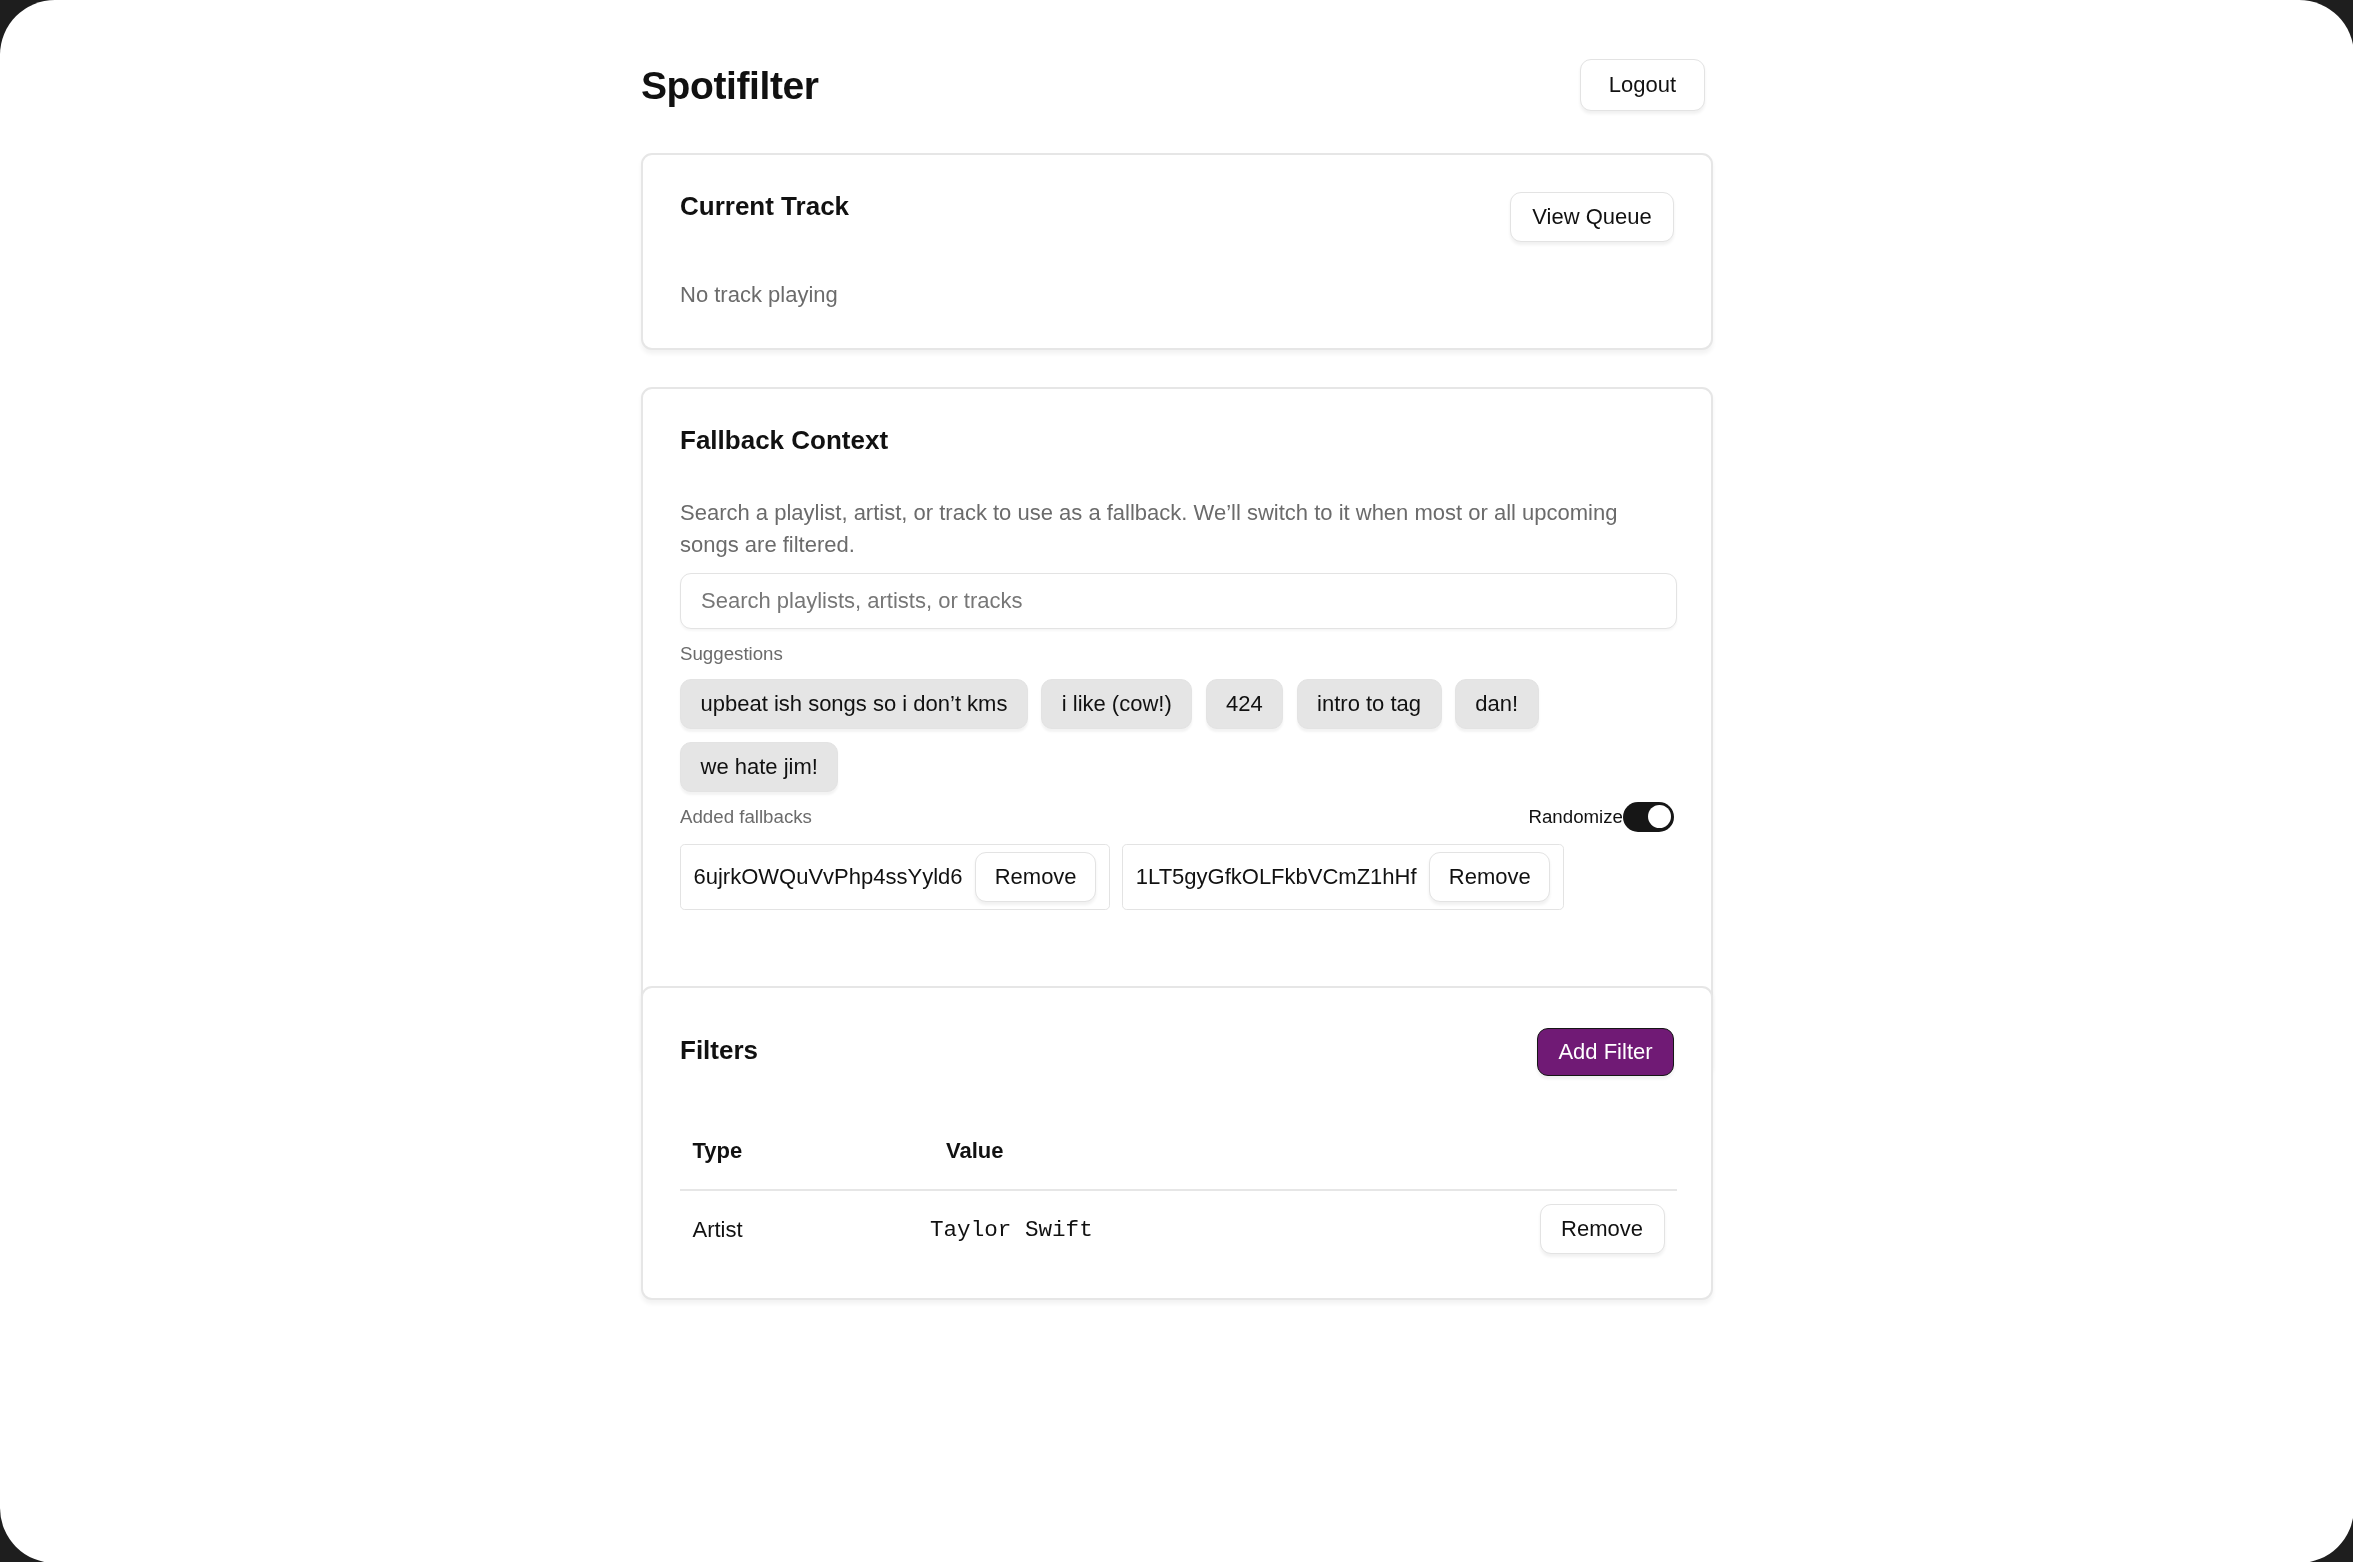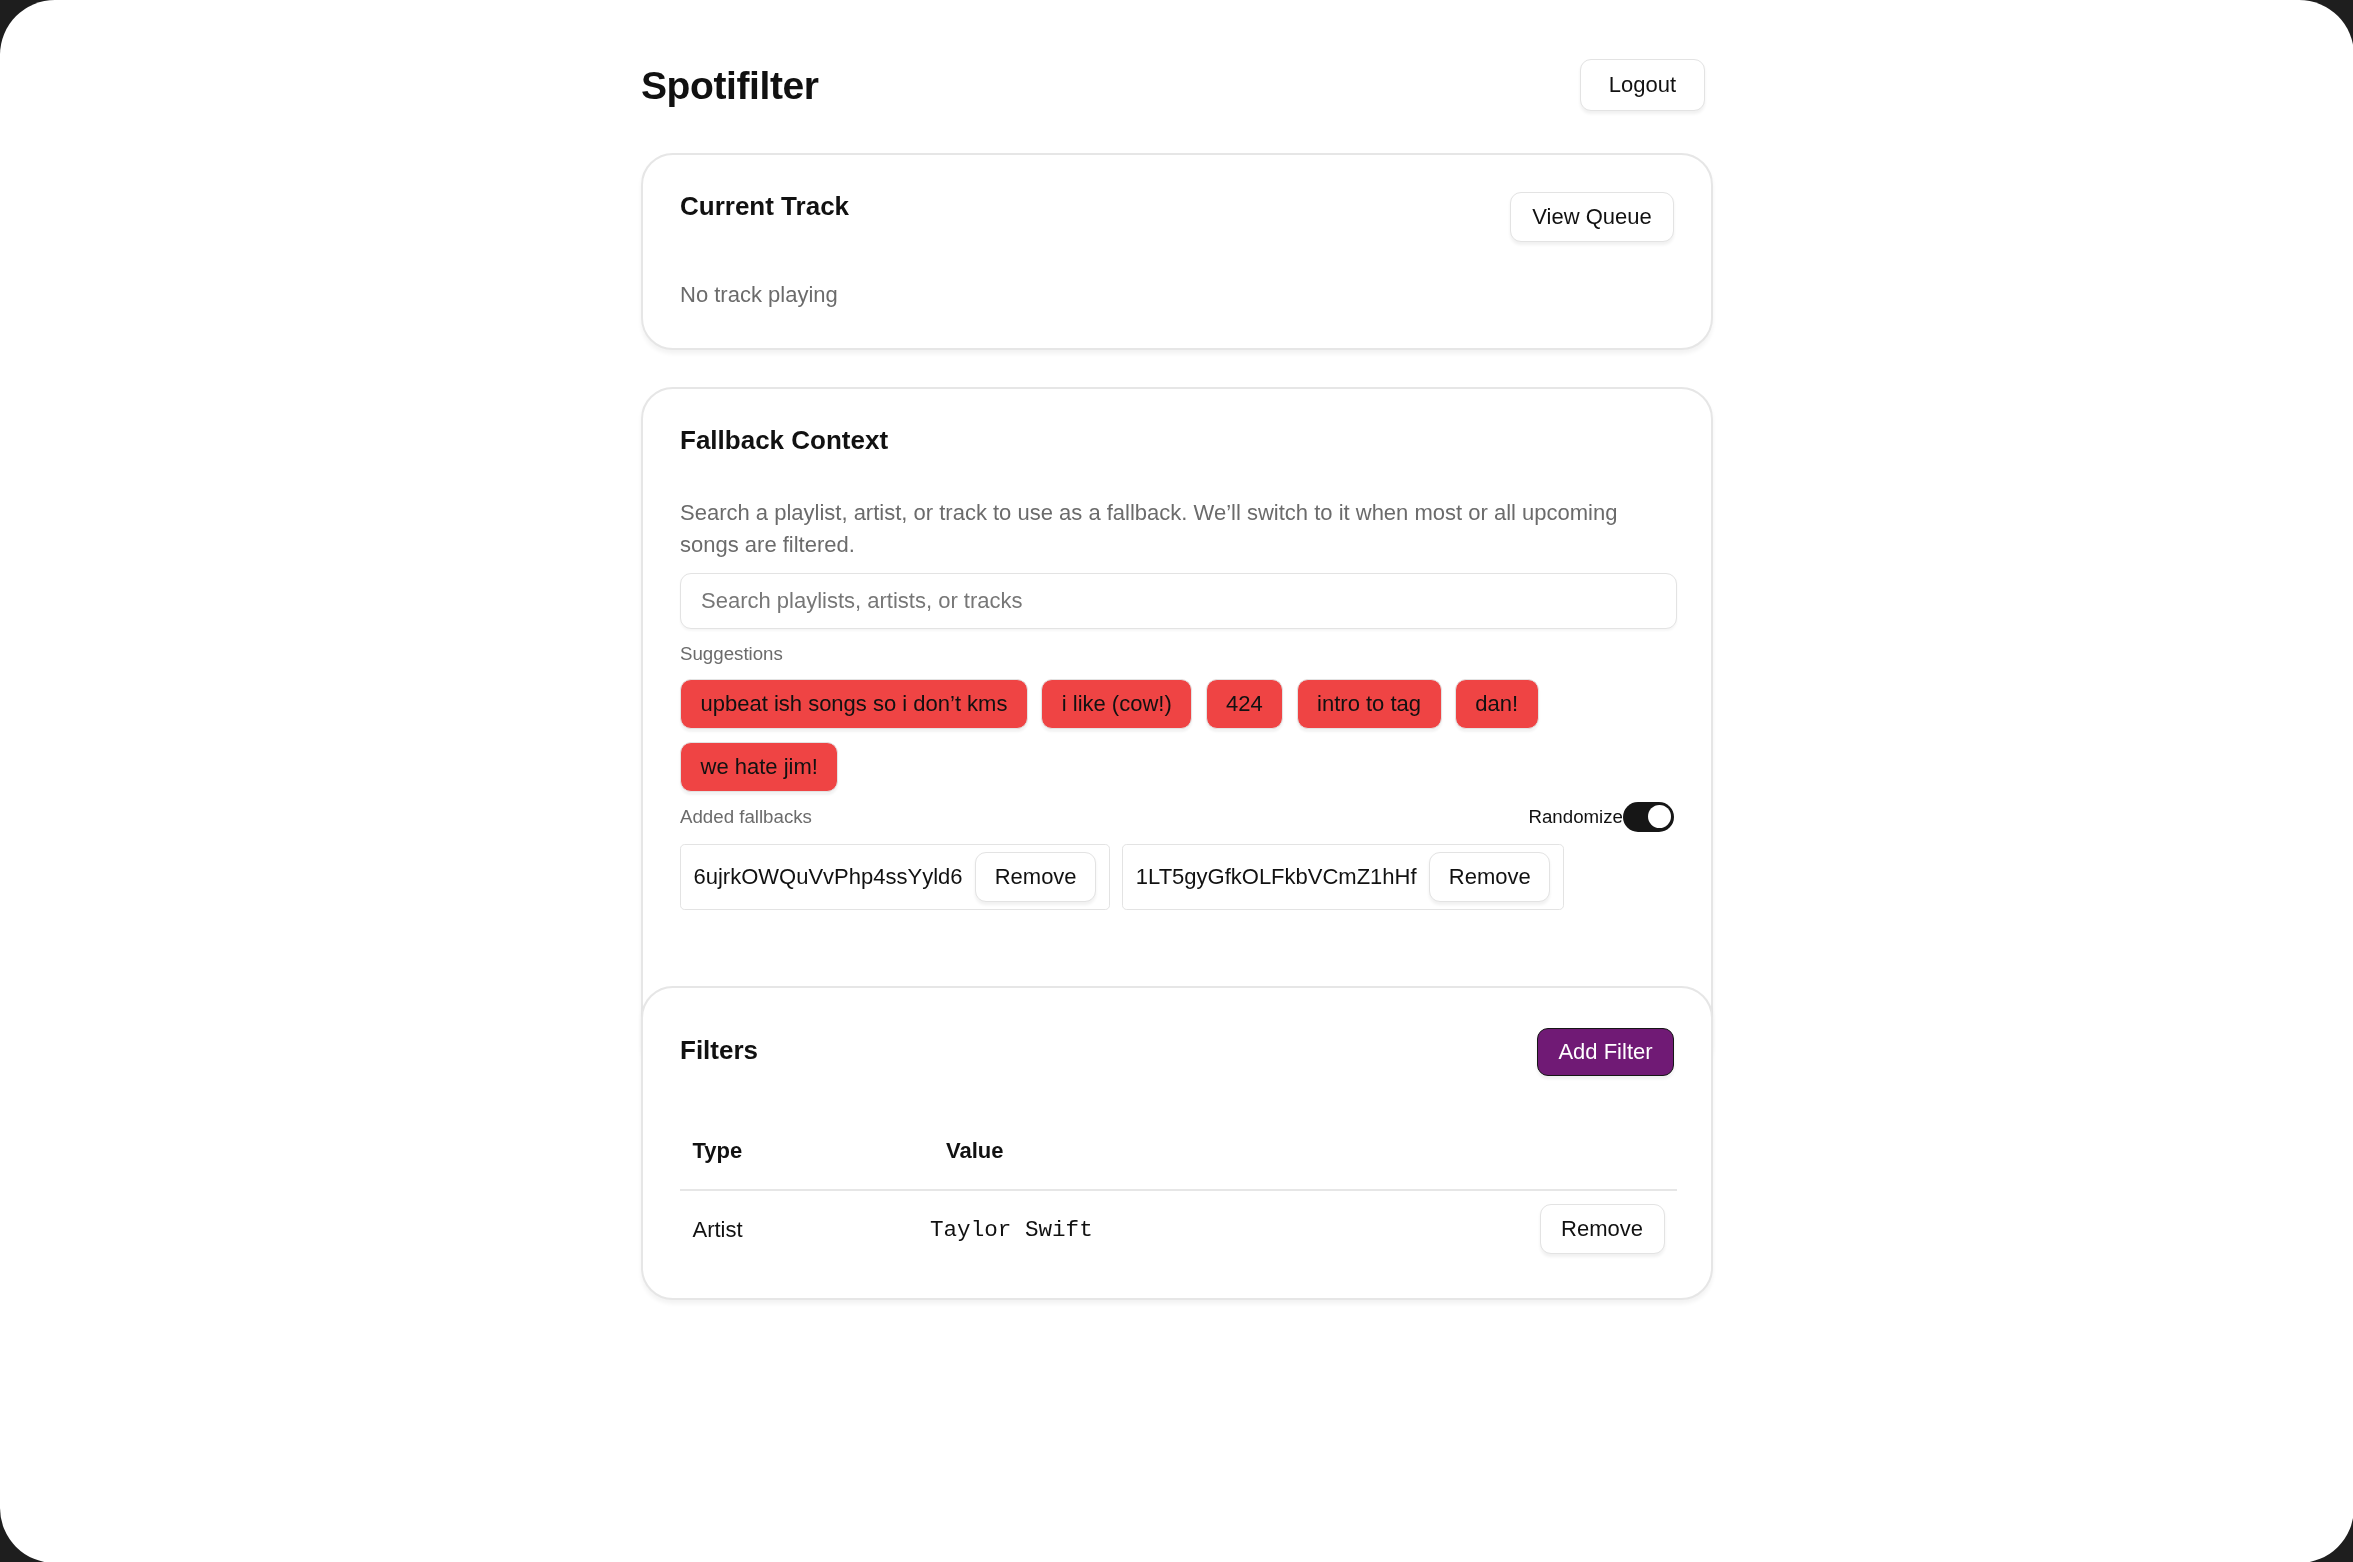--- a/index.html
+++ b/index.html
@@ -18,38 +18,38 @@
   .app-title { position: absolute; left: 0; top: 4.7px; font-size: 39px; font-weight: bold; letter-spacing: -0.4px; }
   .btn {
     position: absolute; background: #fff; border: 1.6px solid #e3e3e3; border-radius: 11px;
     box-shadow: 0 2.3px 3.1px rgba(0,0,0,0.06); font-size: 22px; color: #111;
     display: flex; align-items: center; justify-content: center; box-sizing: border-box;
     font-family: "Liberation Sans", sans-serif;
   }
   .btn.dark { background: #701a75; color: #fff; border-color: #161616; }
   .card {
     position: absolute; left: 0; width: 1072px; background: #fff;
-    border: 2.3px solid #e6e6e6; border-radius: 32px; box-sizing: border-box;
+    border: 2.3px solid #e6e6e6; border-radius: 11px; box-sizing: border-box;
     box-shadow: 0 3.1px 4.7px rgba(0,0,0,0.05);
   }
   .card-title { position: absolute; left: 37px; font-size: 26px; font-weight: bold; }
   .muted { color: #6b6b6b; }
   .small-label { position: absolute; font-size: 18.7px; color: #6b6b6b; }
   .desc { position: absolute; left: 37px; top: 108px; width: 975px; font-size: 22px; line-height: 32px; color: #6b6b6b; }
   .search {
     position: absolute; left: 37px; top: 184px; width: 997px; height: 56px;
     border: 1.6px solid #e3e3e3; border-radius: 11px; box-sizing: border-box;
     font-size: 22px; padding: 0 20px; color: #111; background: #fff;
     font-family: "Liberation Sans", sans-serif; box-shadow: 0 1.6px 2.3px rgba(0,0,0,0.04);
   }
   .search::placeholder { color: #777; }
   .chips { position: absolute; left: 37px; top: 290px; width: 1006px; display: flex; flex-wrap: wrap; gap: 13.3px 13.3px; }
   .chip {
     height: 50px; padding: 0 19.5px; border: 1.6px solid #e3e3e3; border-radius: 11px;
-    box-sizing: border-box; display: flex; align-items: center; font-size: 22px; background: #ef4444;
+    box-sizing: border-box; display: flex; align-items: center; font-size: 22px; background: #e5e5e5;
     box-shadow: 0 2.3px 2.3px rgba(0,0,0,0.05);
   }
   .toggle-wrap { position: absolute; right: 37px; top: 413px; display: flex; align-items: center; }
   .toggle-label { font-size: 18.7px; color: #111; }
   .toggle { width: 51px; height: 30px; border-radius: 15px; background: #161616; position: relative; }
   .toggle .knob { position: absolute; right: 3.1px; top: 3.1px; width: 23.4px; height: 23.4px; border-radius: 50%; background: #fff; }
   .fallbacks { position: absolute; left: 37px; top: 455px; display: flex; gap: 12.5px; }
   .fb-item {
     height: 66px; border: 1.6px solid #e3e3e3; border-radius: 4.7px; box-sizing: border-box;
     display: flex; align-items: center; padding: 0 12.5px 0 12.5px; gap: 12.5px; font-size: 22px;

